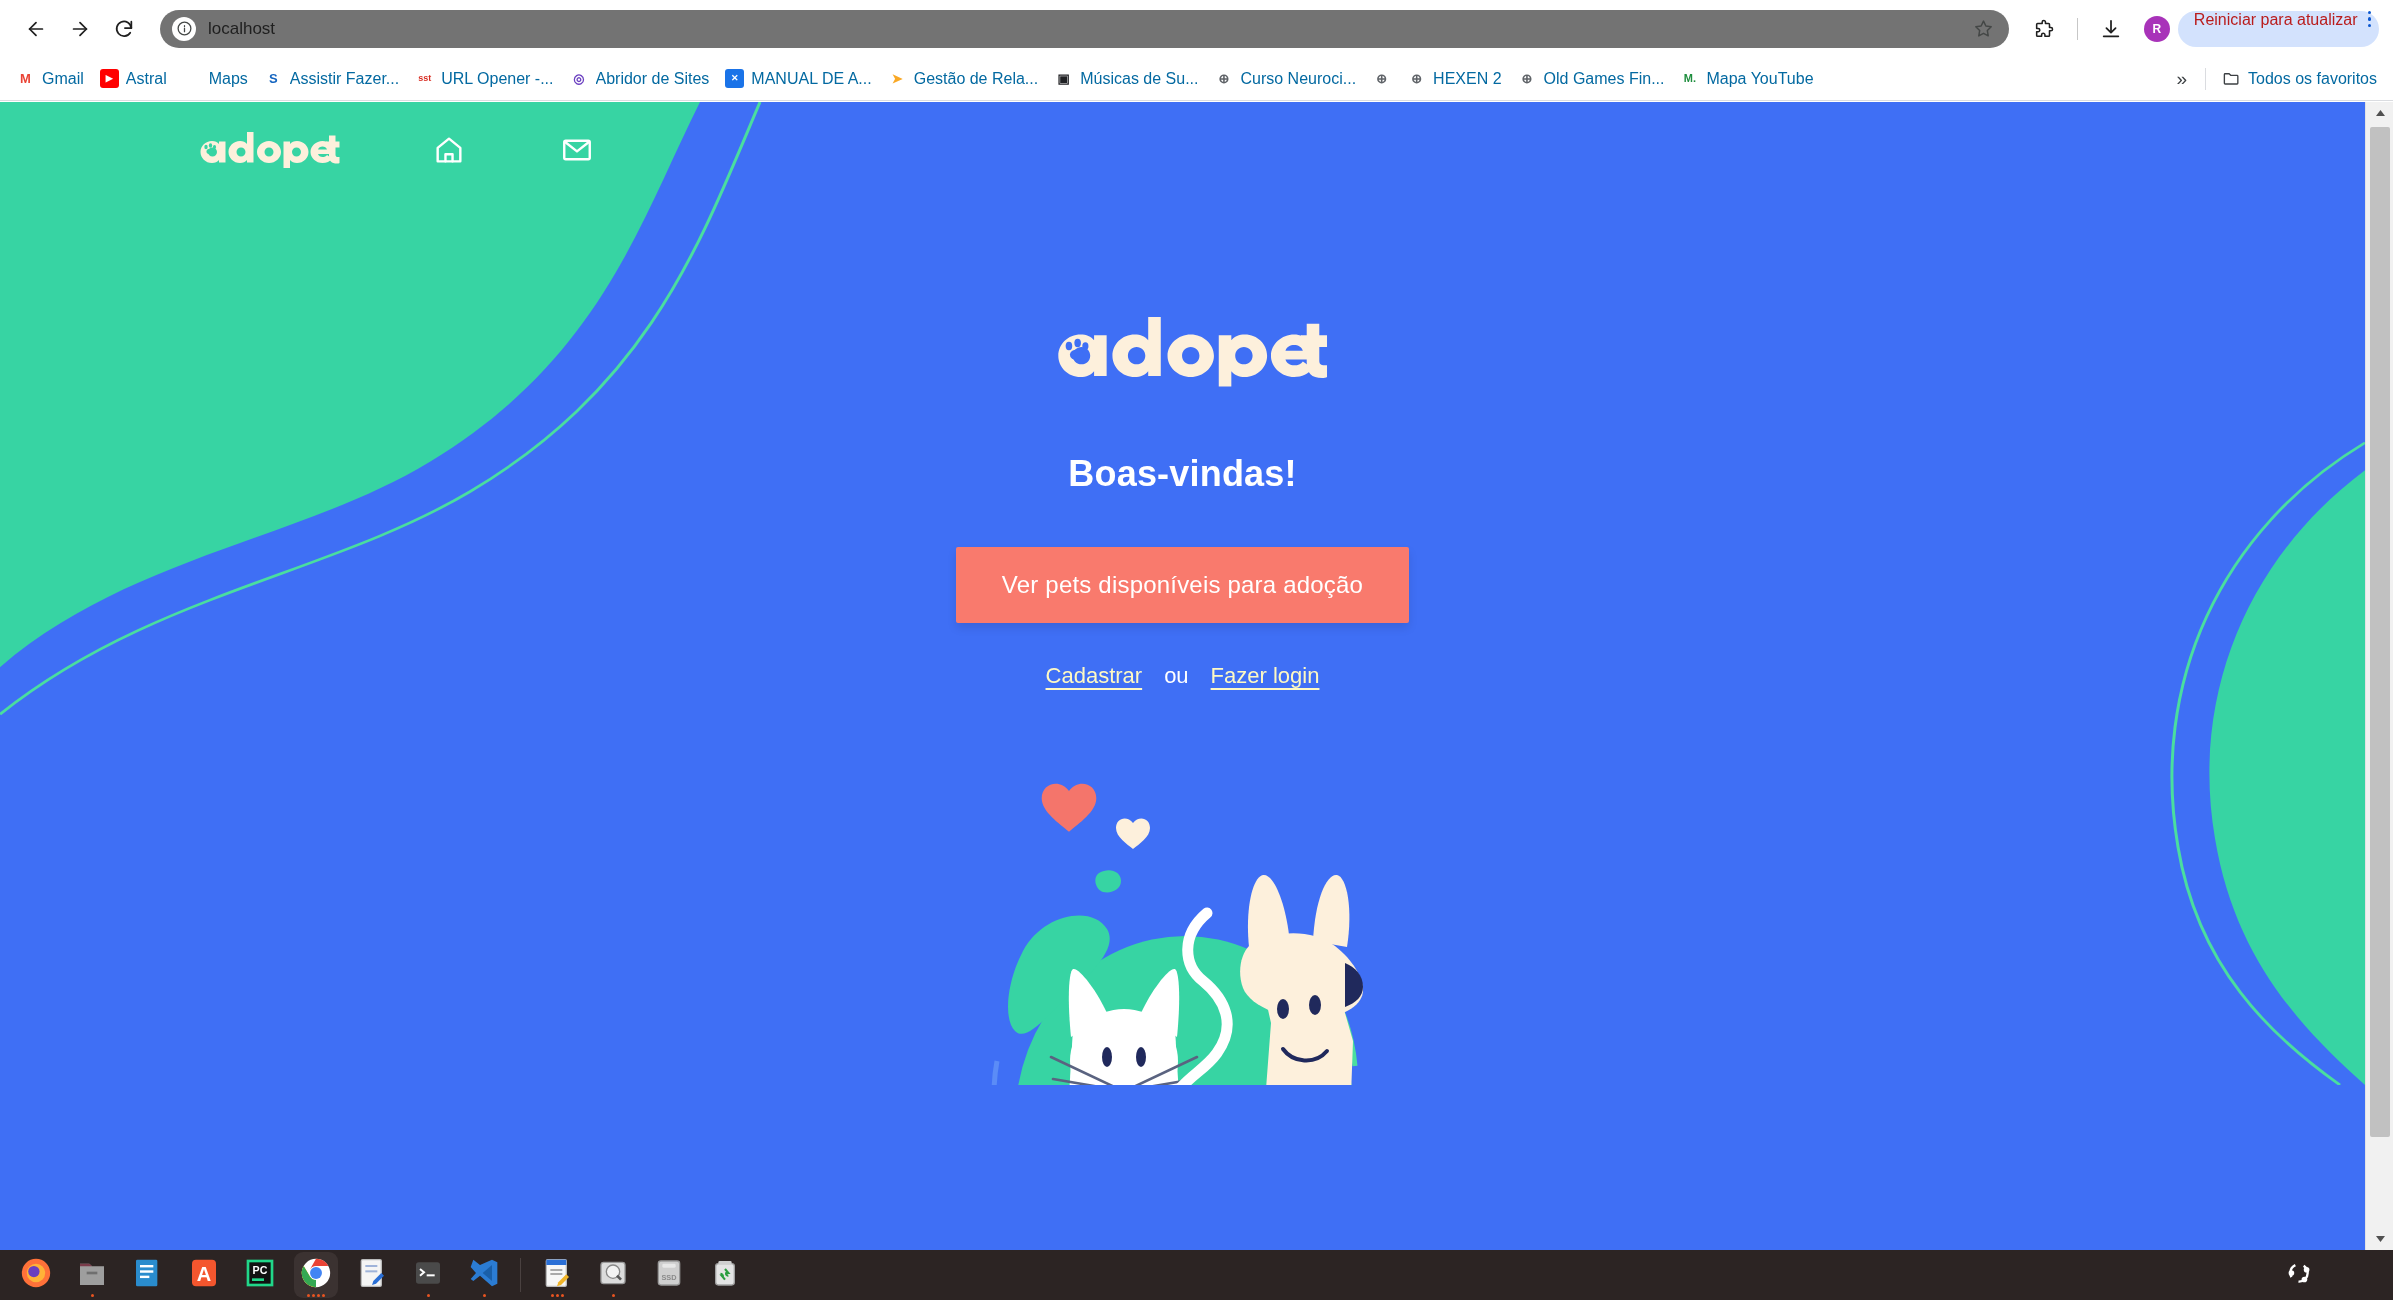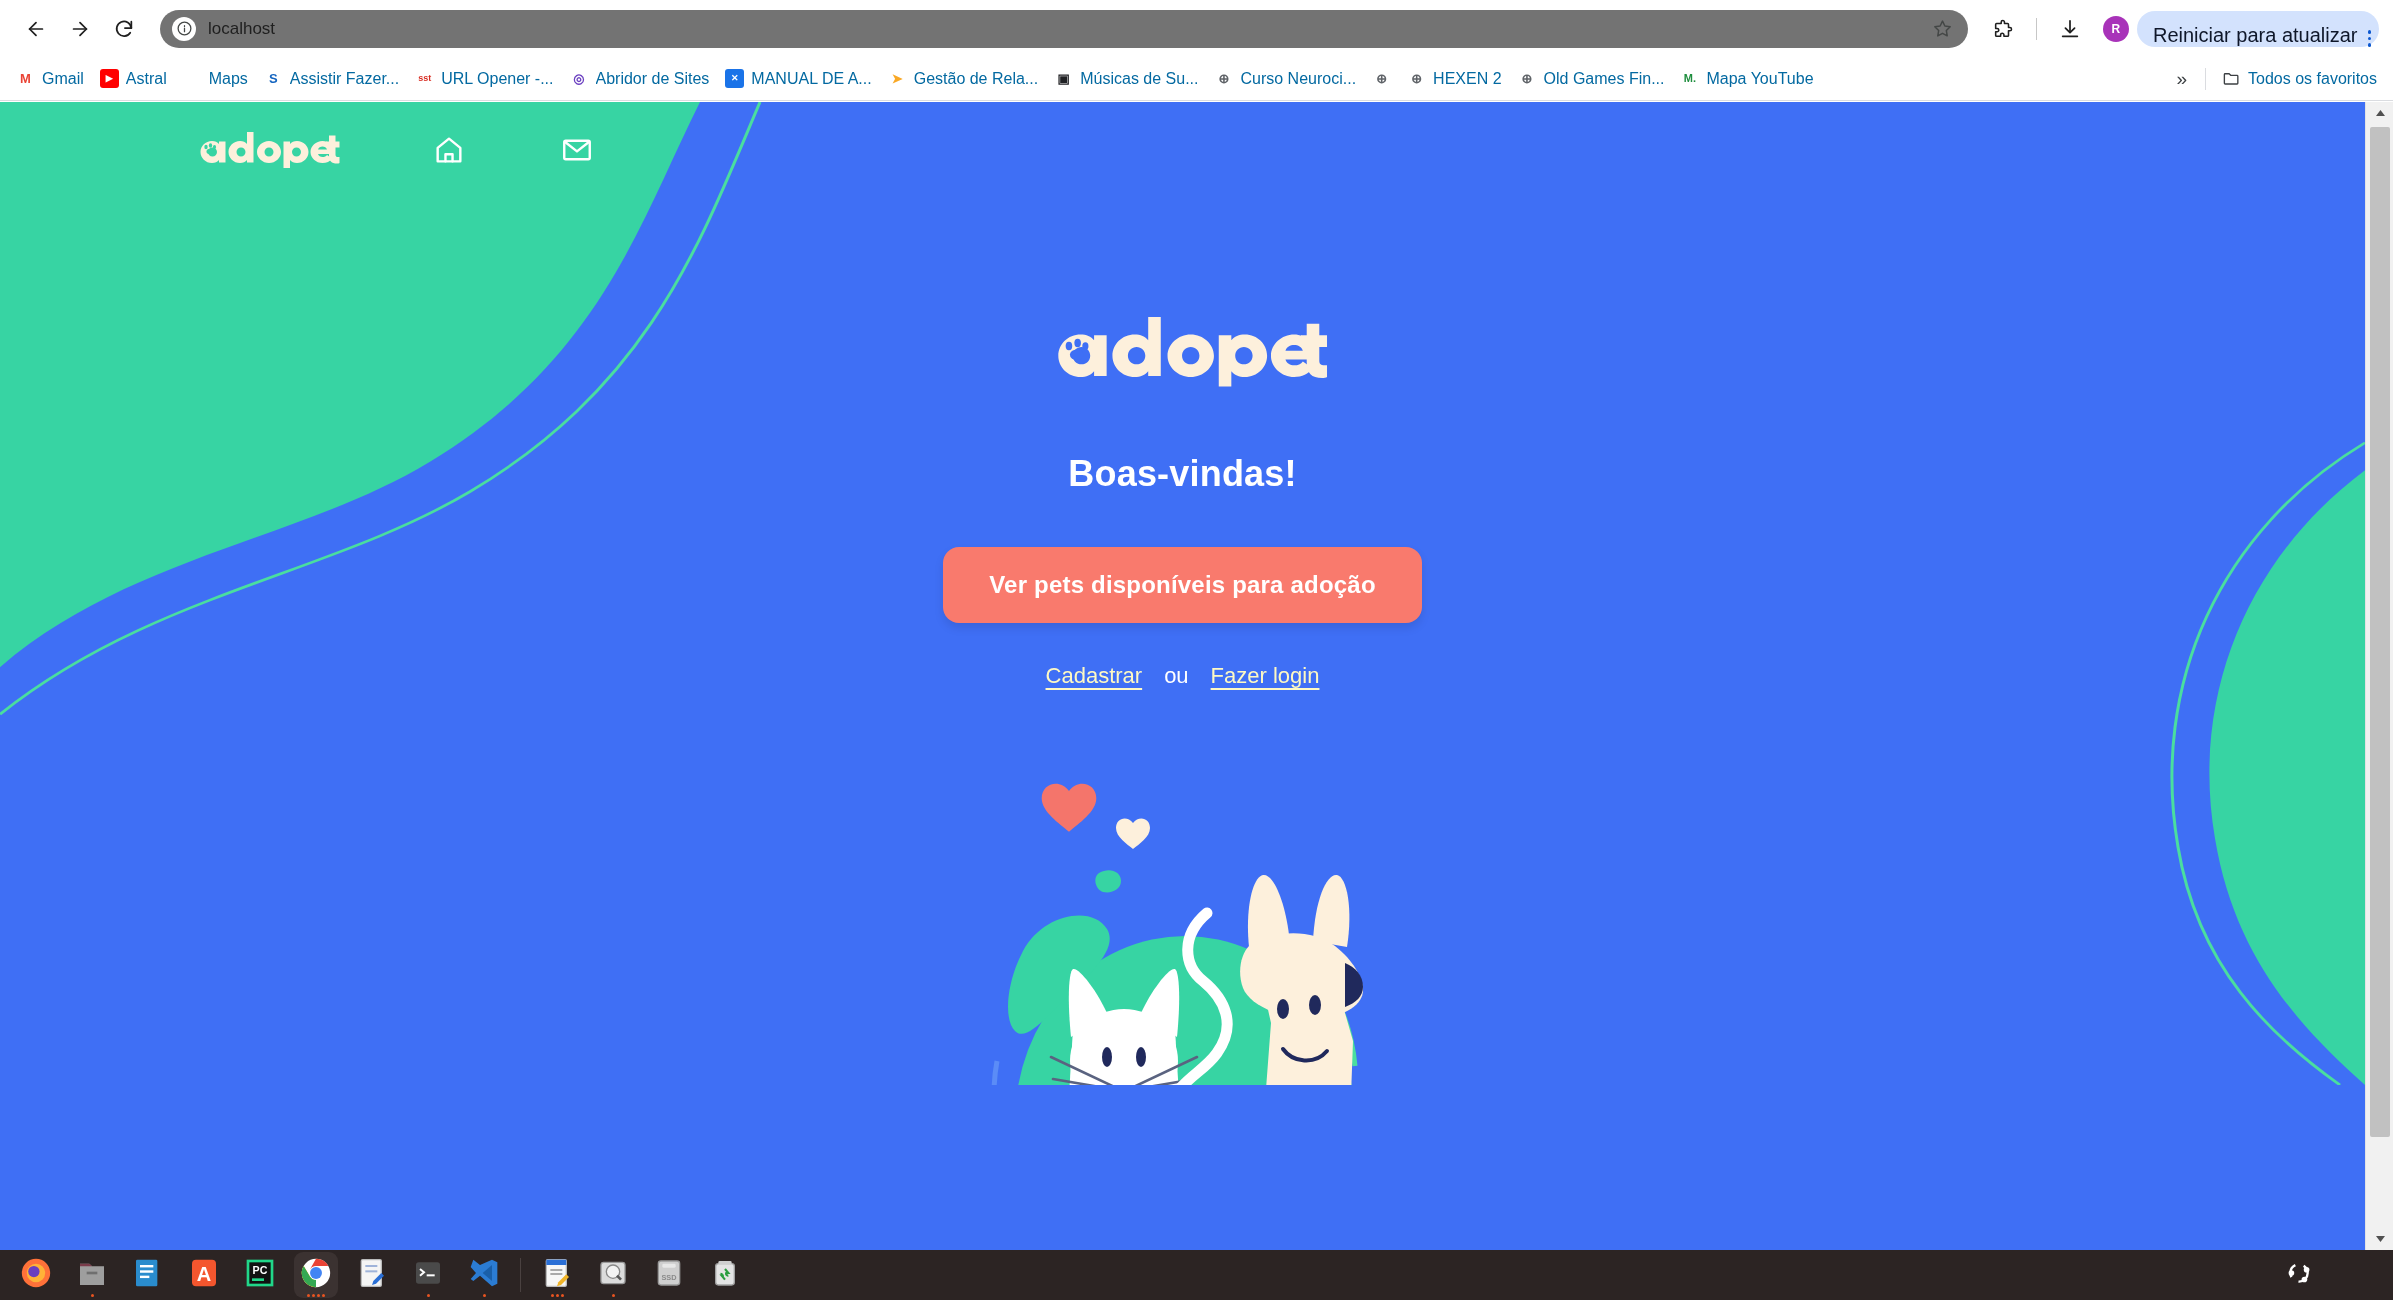--- a/index.html
+++ b/index.html
@@ -41,22 +41,22 @@
   .tb-icon { width:40px;height:40px; display:flex;align-items:center;justify-content:center;
     color:#1f1f1f; flex:0 0 auto; margin:0 5px; }
   .tb-sep { width:1px; height:22px; background:#c7c7c7; margin:0 8px; flex:0 0 auto;}
   .avatar {
     width:26px;height:26px;border-radius:50%;
     background:#a833b9; color:#fff; font-size:12px; font-weight:bold;
     display:flex;align-items:center;justify-content:center; flex:0 0 auto; margin:0 8px;
   }
   .update-pill {
     height:36px; background:#d3e2fd; border-radius:18px;
-    display:flex;align-items:flex-end; padding:0 8px 0 16px; flex:0 0 auto;
-    color:#0f172a; font-size:20px; white-space:nowrap;
+    display:flex;align-items:flex-start; padding:0 8px 0 16px; flex:0 0 auto;
+    color:#b91c1c; font-size:16px; white-space:nowrap;
   }
   .kebab { display:flex; flex-direction:column; gap:3px; margin-left:10px; }
   .kebab i { width:3.5px;height:3.5px;border-radius:50%; background:#0b57d0; display:block;}
 
   
   .bookmarks {
     height:44px; background:#ffffff; display:flex; align-items:center;
     padding: 0 8px; position:relative; z-index:29; border-bottom:1px solid #dadce0;
   }
   .bm {
@@ -98,22 +98,22 @@
     font-size:36px; font-weight:bold; letter-spacing:0.2px;
     margin-top:66px;
   }
   .subtitle {
     font-size:27px; line-height:1.42; font-weight:400; margin-top:36px;
     max-width:600px;
   }
   .cta {
     margin-top:52px;
     background:#f97a6d; color:#ffffff;
-    font-size:24px; font-weight:bold;
-    border:none; border-radius:16px;
+    font-size:24px; font-weight:normal;
+    border:none; border-radius:2px;
     padding:24px 46px;
     box-shadow: 0 5px 10px rgba(0,0,0,0.10);
     cursor:pointer; letter-spacing:0.2px;
   }
   .links { margin-top:40px; display:flex; align-items:baseline; gap:22px; font-size:22px; }
   .links a { color:#fef9c3; text-decoration:underline; text-underline-offset:5px; }
   .links span { color:#fff; }
 
   .illus { margin-top:72px; width:460px; display:block; }
 

